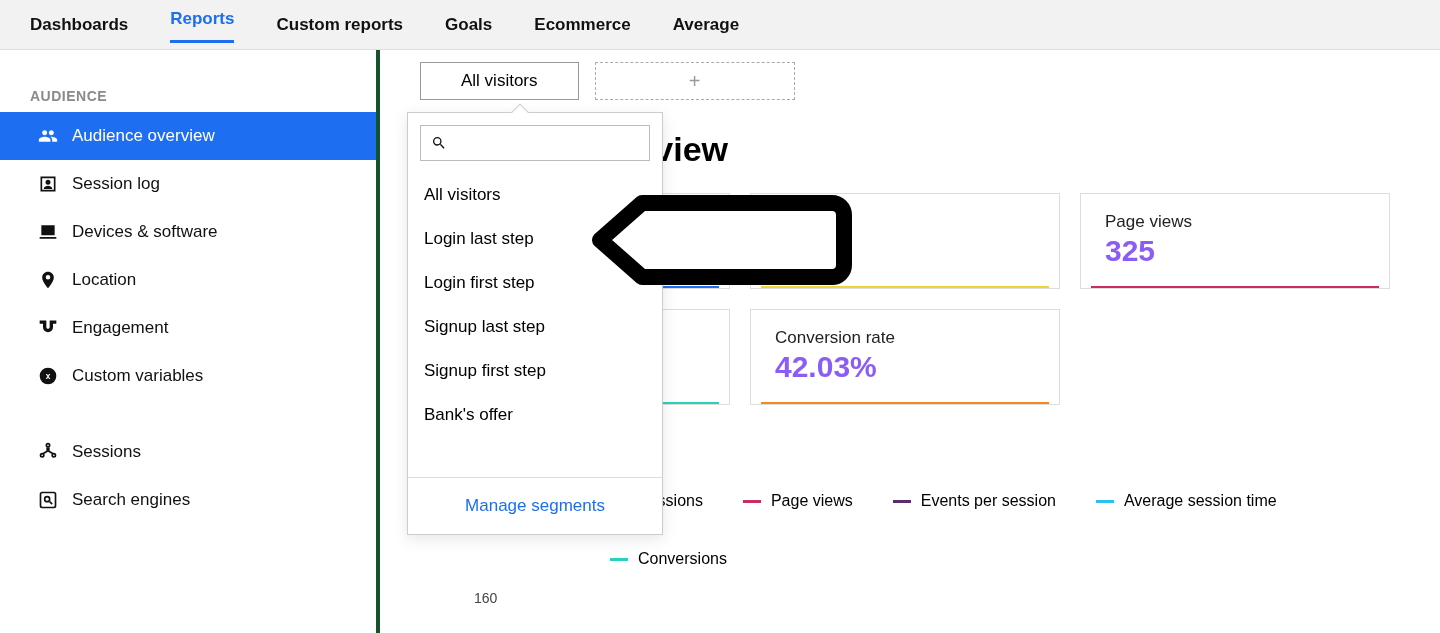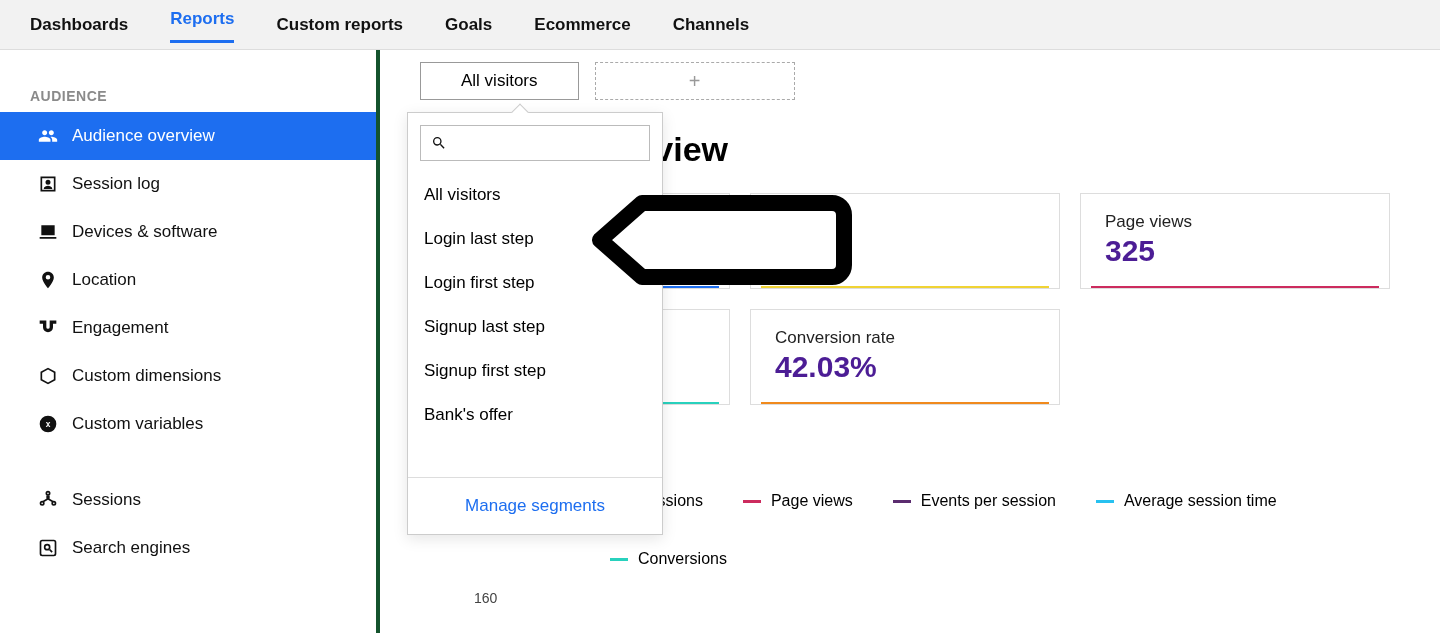--- a/index.html
+++ b/index.html
@@ -23,21 +23,21 @@
 .segment-row { display: flex; gap: 16px; margin-left: 10px; }
 .segment-chip { border: 1px solid #999; padding: 8px 40px; font-size: 17px; font-weight: 500; cursor: pointer; background: #fff; }
 .segment-add { border: 1px dashed #aaa; width: 200px; display: flex; align-items: center; justify-content: center; color: #999; cursor: pointer; }
 .segment-add span { font-size: 20px; }
 
 .page-title { font-size: 34px; font-weight: 700; margin: 30px 0 24px 10px; }
 
 .metric-grid { display: flex; flex-wrap: wrap; gap: 20px; margin-left: 10px; margin-bottom: 28px; }
 .metric-card { border: 1px solid #ddd; padding: 18px 24px 0 24px; width: 310px; height: 96px; position: relative; }
 .metric-label { font-size: 17px; color: #222; margin-bottom: 2px; }
-.metric-value { font-size: 30px; font-weight: 600; color: #4c1d95; }
+.metric-value { font-size: 30px; font-weight: 600; color: #8b5cf6; }
 .metric-bar { position: absolute; left: 10px; right: 10px; bottom: 0; height: 2px; }
 
 .legend-select { border: 1px solid #ccc; padding: 10px 40px 10px 16px; font-size: 15px; display: inline-flex; align-items: center; cursor: pointer; margin-left: 10px; }
 .legend-select .chev { margin-left: 120px; }
 
 .legend-row { display: flex; flex-wrap: wrap; gap: 40px; margin: 20px 0 0 200px; font-size: 16px; }
 .legend-item { display: flex; align-items: center; gap: 10px; }
 .swatch { width: 18px; height: 3px; display: inline-block; }
 
 .axis-label { margin-left: 64px; font-size: 14px; color: #444; margin-top: 22px; }
@@ -57,21 +57,21 @@
 </style>
 </head>
 <body>
 
 <div class="topnav">
   <div class="topnav-item">Dashboards</div>
   <div class="topnav-item active">Reports</div>
   <div class="topnav-item">Custom reports</div>
   <div class="topnav-item">Goals</div>
   <div class="topnav-item">Ecommerce</div>
-  <div class="topnav-item">Channels</div>
+  <div class="topnav-item">Average</div>
 </div>
 
 <div class="body-wrap">
   <div class="sidebar">
     <div class="sidebar-section-label">AUDIENCE</div>
 
     <div class="sidebar-item active">
       <span class="icon">
           <svg viewBox="0 0 24 24">
             <path d="M16 11c1.66 0 3-1.34 3-3s-1.34-3-3-3-3 1.34-3 3 1.34 3 3 3zm-8 0c1.66 0 3-1.34 3-3S9.66 5 8 5 5 6.34 5 8s1.34 3 3 3zm0 2c-2.33 0-7 1.17-7 3.5V19h14v-2.5C15 14.17 10.33 13 8 13zm8 0c-.29 0-.62.02-.97.05 1.16.84 1.97 1.97 1.97 3.45V19h6v-2.5c0-2.33-4.67-3.5-7-3.5z"></path>
@@ -109,28 +109,20 @@
 
     <div class="sidebar-item">
       <span class="icon">
           <svg viewBox="0 0 24 24">
             <path d="M6 3h4v8a2 2 0 004 0V3h4v8a6 6 0 01-12 0V3zm0 0v4H2V3h4zm12 0h4v4h-4V3z"></path>
           </svg>
         </span>
       <span>Engagement</span>
     </div>
 
-    <div class="sidebar-item">
-      <span class="icon">
-          <svg viewBox="0 0 24 24">
-            <path d="M12 2l9 5v10l-9 5-9-5V7l9-5zm0 2.3L5 8v8l7 3.9L19 16V8l-7-3.7z"></path>
-          </svg>
-        </span>
-      <span>Custom dimensions</span>
-    </div>
 
     <div class="sidebar-item">
       <span class="icon">
           <svg viewBox="0 0 24 24">
             <circle cx="12" cy="12" r="10"></circle>
             <text x="12" y="16" text-anchor="middle" font-size="10" fill="#fff" font-weight="bold">x</text>
           </svg>
         </span>
       <span>Custom variables</span>
     </div>

